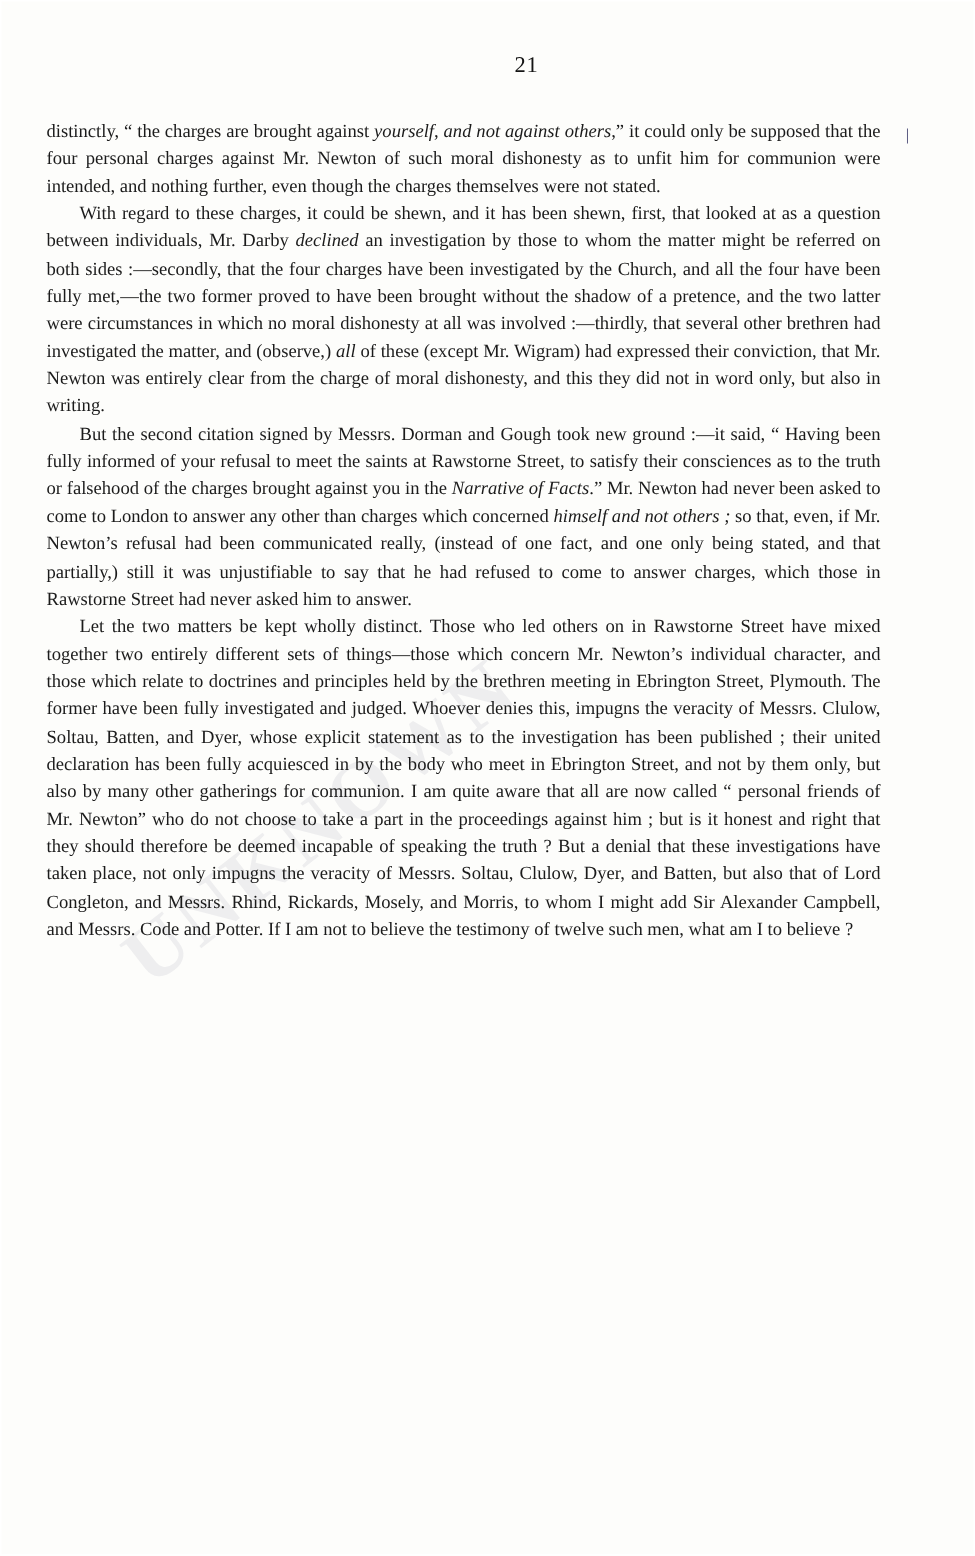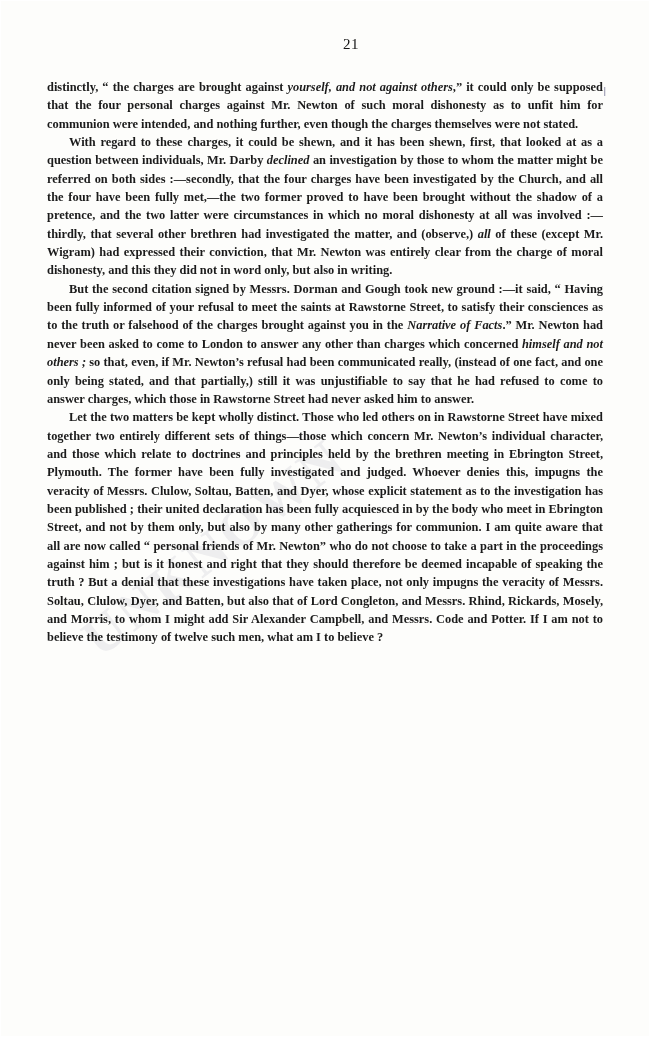--- a/index.html
+++ b/index.html
@@ -38,28 +38,27 @@
     position: absolute;
     top: 84px;
     right: 44px;
     font-size: 11px;
     color: #3a3a68;
     font-family: "Liberation Serif", serif;
   }
   .body-text {
     position: absolute;
     top: 78px;
-    left: 47px;
+    left: 31px;
     width: 556px;
     font-size: 12.4px;
     line-height: 18.35px;
     text-align: justify;
     color: #1b1b1b;
     font-family: "Liberation Serif", serif;
-    font-weight: bold;
   }
   .body-text p {
     margin: 0;
     text-indent: 22px;
     text-align: justify;
   }
   .body-text p.no-indent {
     text-indent: 0;
   }
   em {

